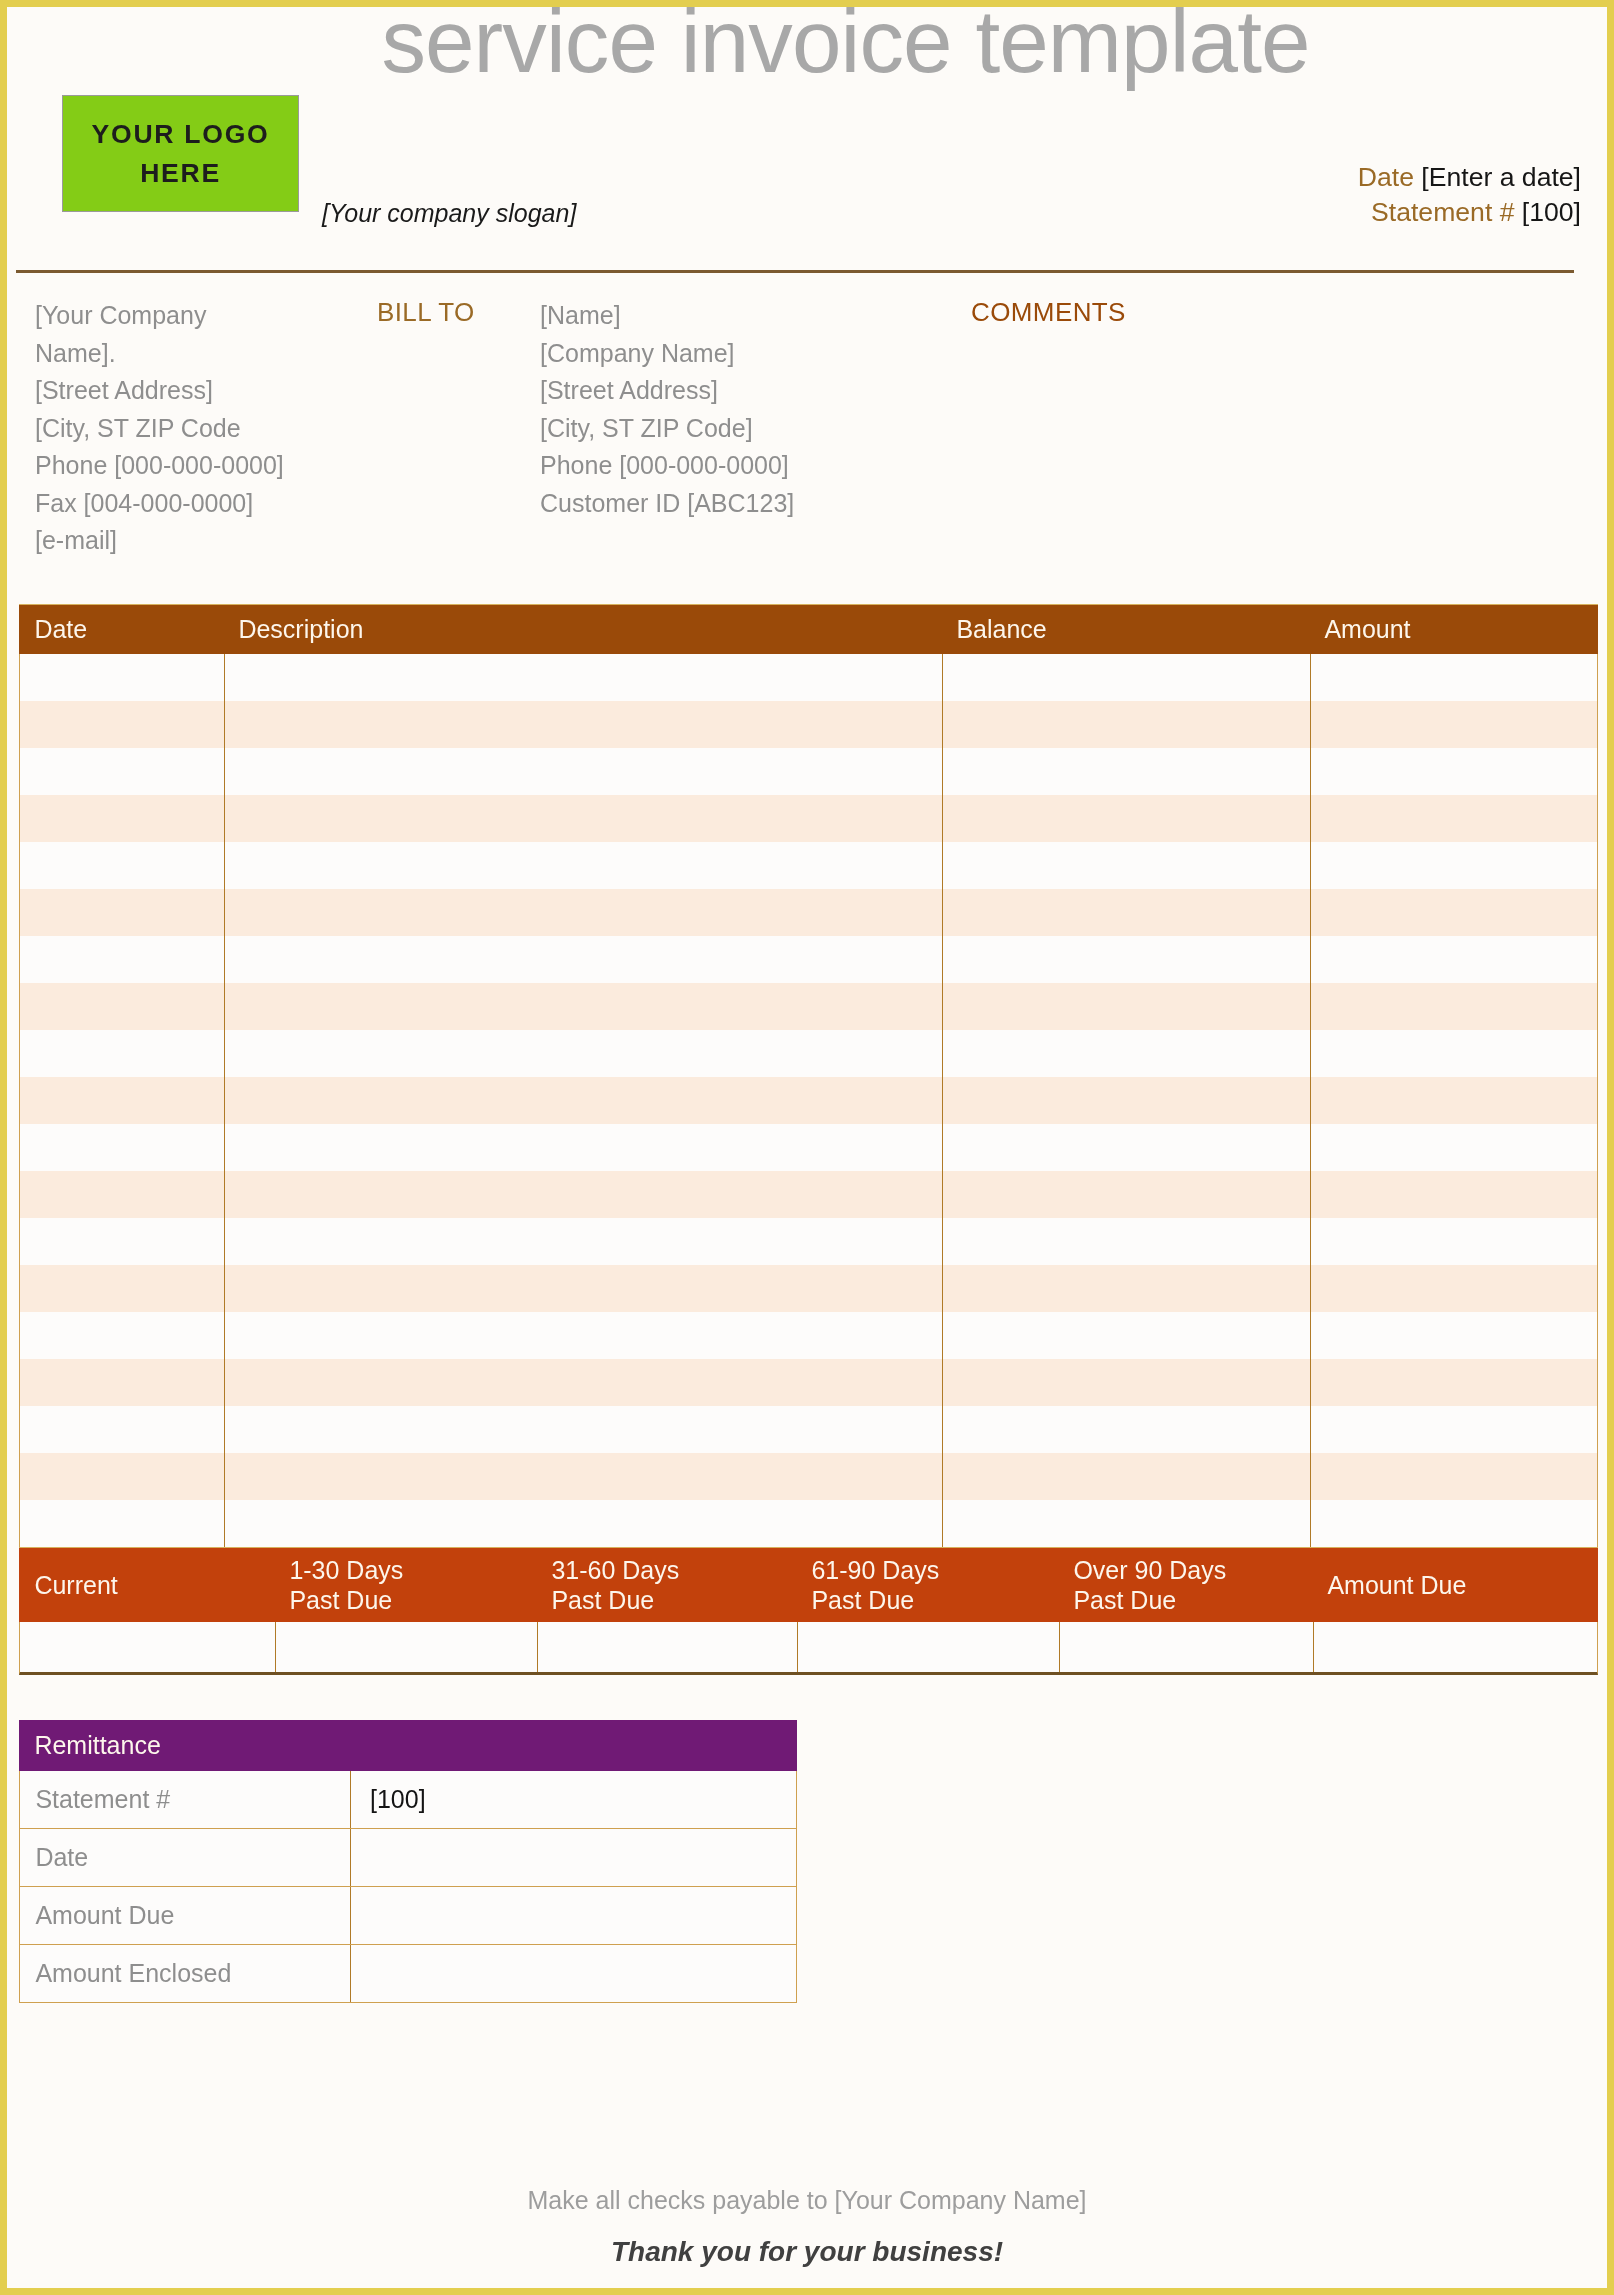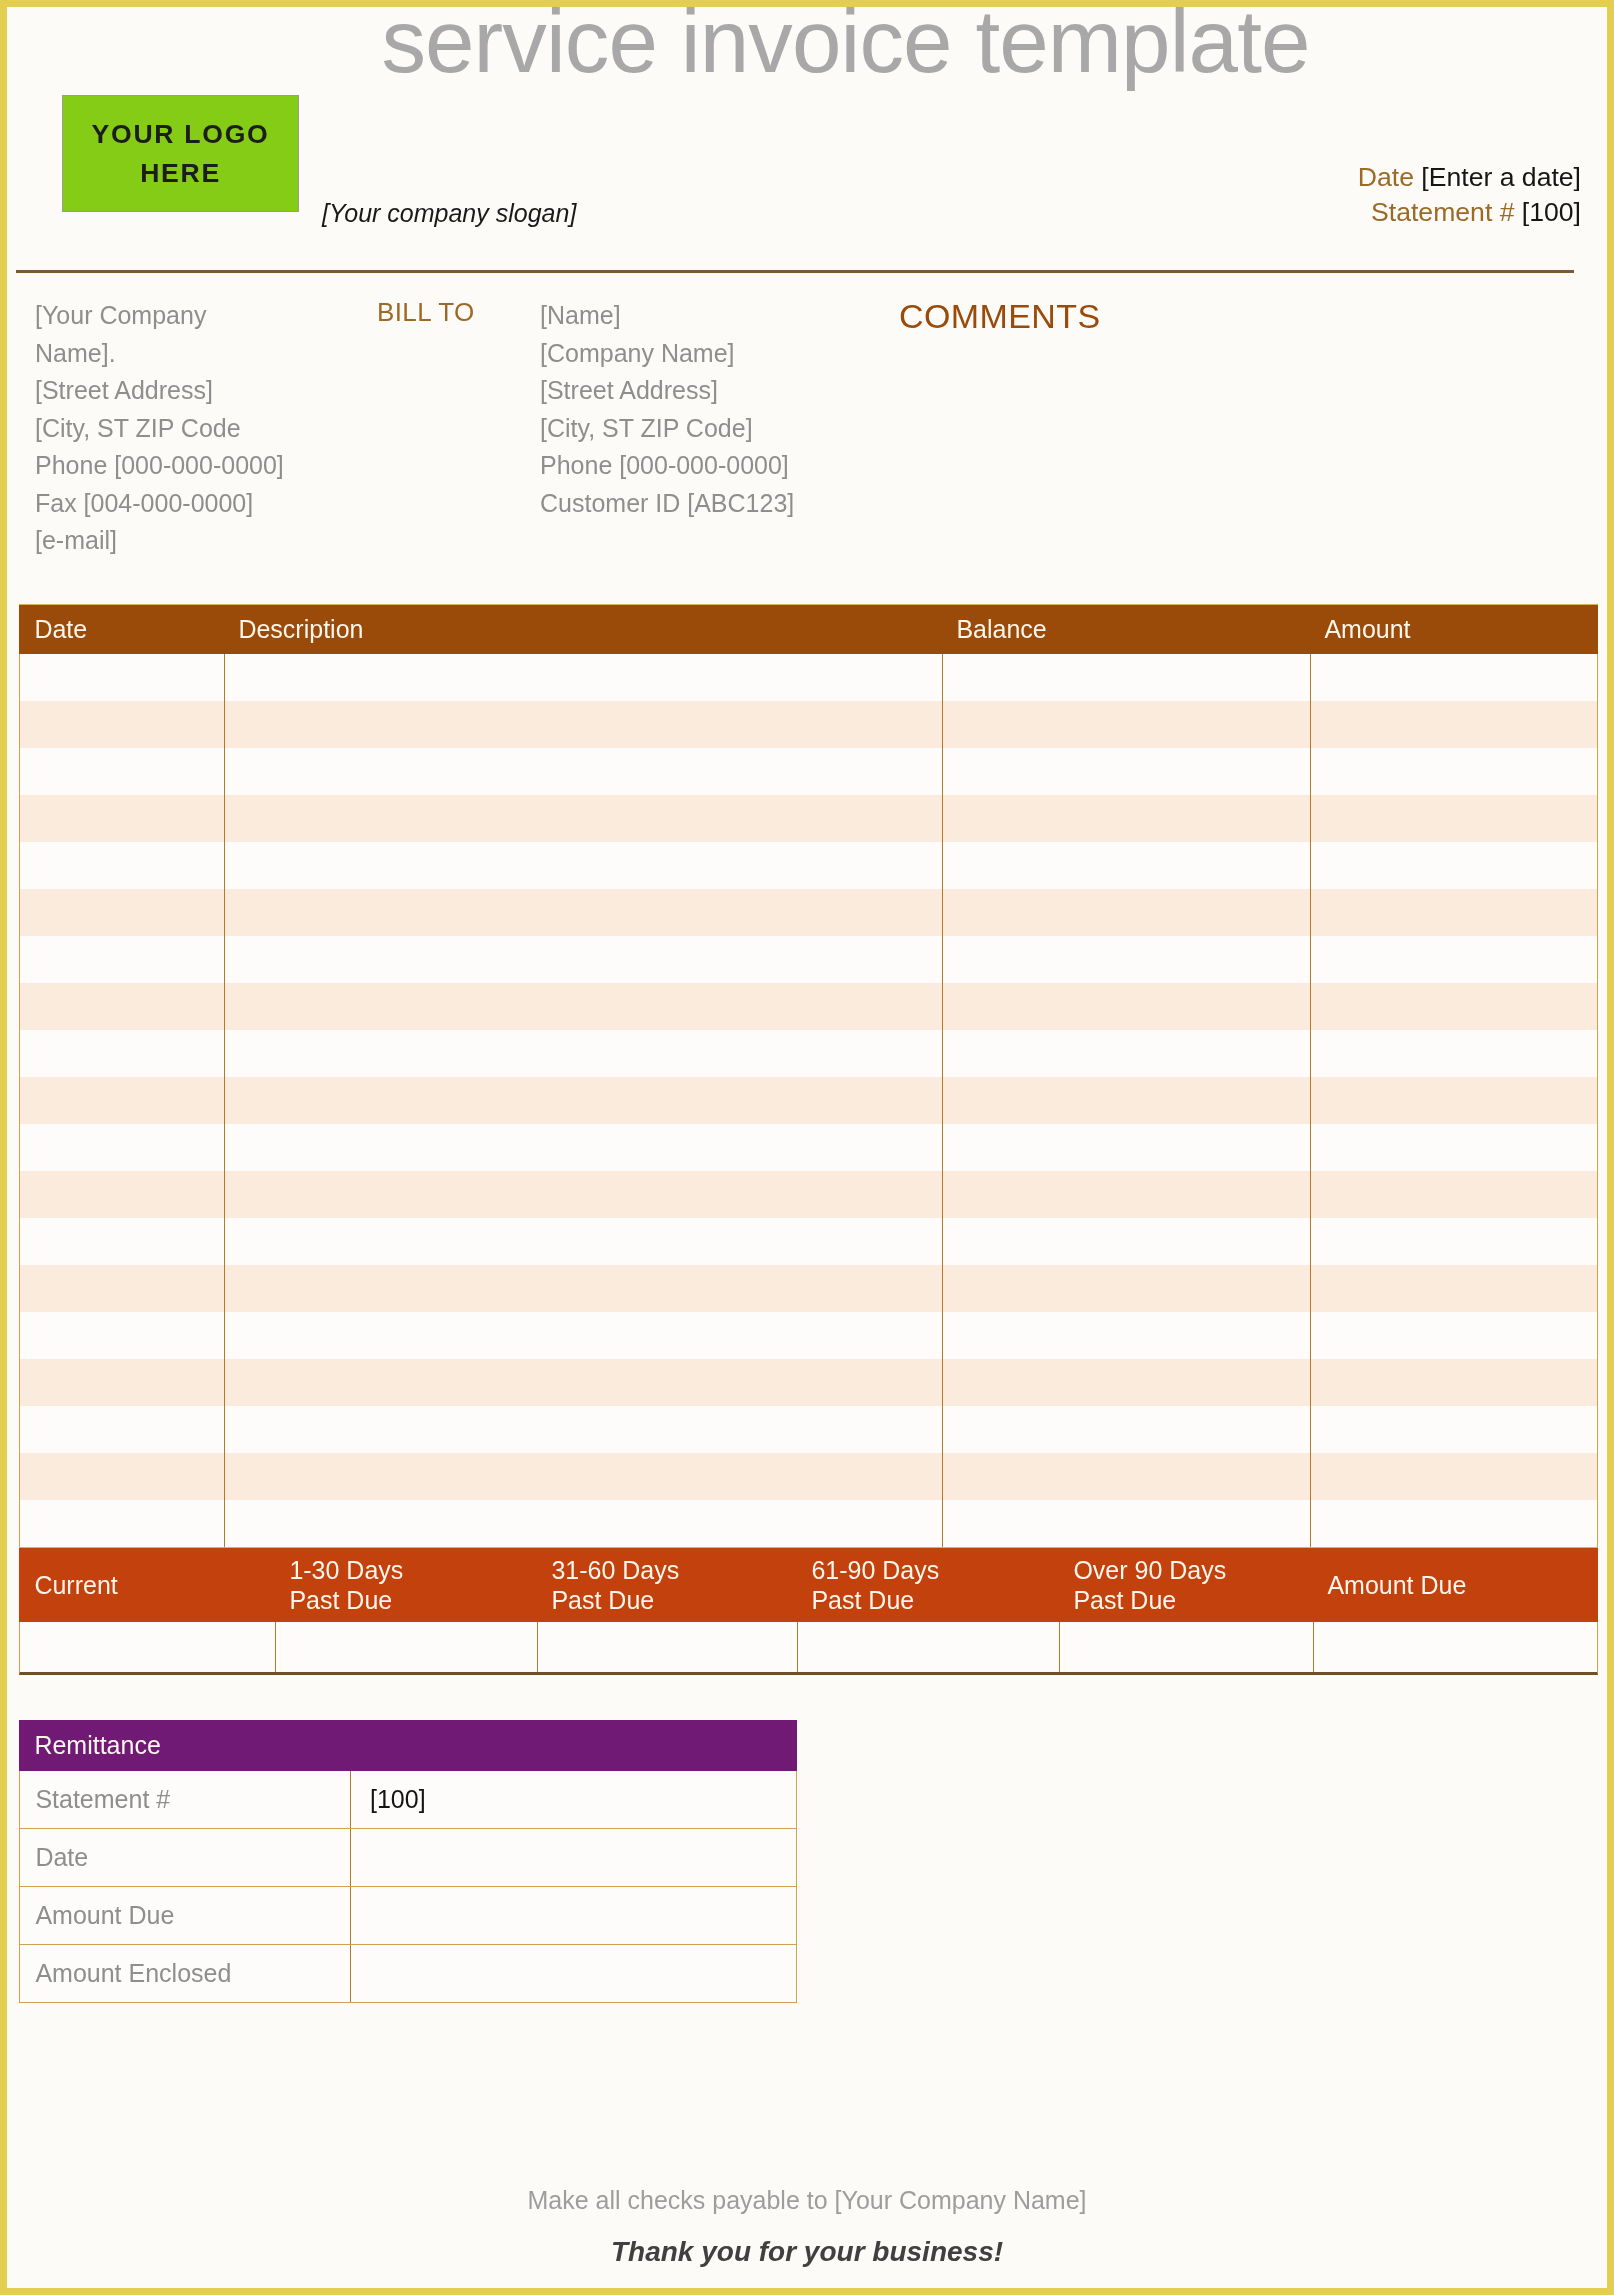--- a/index.html
+++ b/index.html
@@ -118,23 +118,23 @@
     position: absolute;
     left: 370px;
     top: 36px;
     font-size: 26px;
     color: #9a6a26;
     letter-spacing: 0.4px;
     text-align: center;
   }
   .comments-label {
     position: absolute;
-    left: 892px;
+    left: 964px;
     top: 36px;
-    font-size: 34px;
+    font-size: 26px;
     color: #9a4a09;
     letter-spacing: 0.4px;
   }
 
   
   .tbl {
     position: relative;
     margin: 0 8.6px 0 12px;
   }
   .tbl-head {

